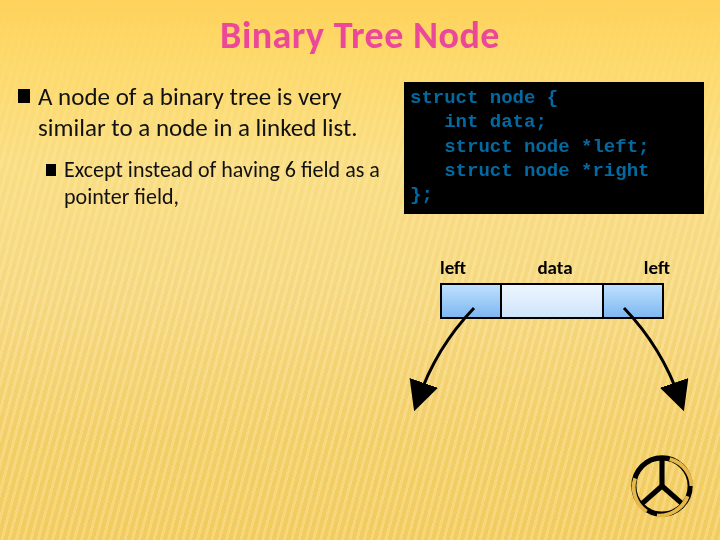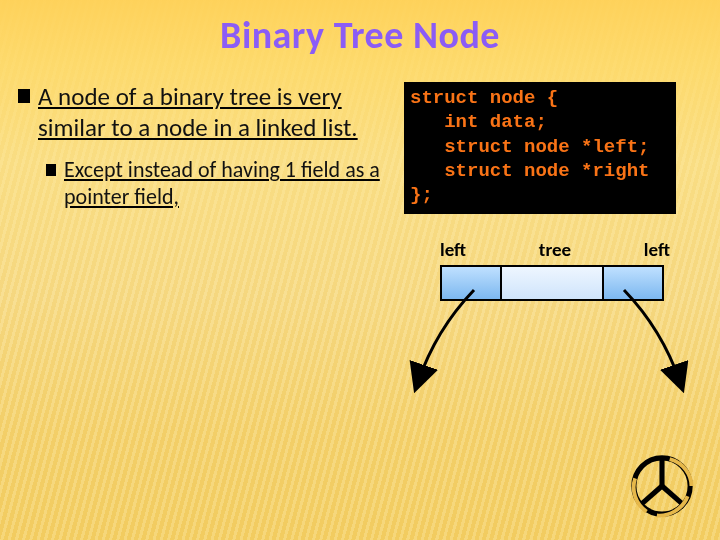--- a/index.html
+++ b/index.html
@@ -16,30 +16,30 @@
         rgba(255,255,255,0) 100%),
       repeating-linear-gradient(105deg,
         #f6d77a 0px, #f6d77a 3px,
         #f2cc60 3px, #f2cc60 7px);
     position: relative;
   }
   .title {
     text-align: center;
     font-weight: 700;
     font-size: 38px;
-    color: #8b5cf6;
+    color: #ec4899;
     padding-top: 12px;
     letter-spacing: 0.5px;
   }
   .content {
     display: flex;
     padding: 24px 18px 0 18px;
     gap: 14px;
   }
-  .leftcol { flex: 0 0 372px; text-decoration: underline; }
+  .leftcol { flex: 0 0 372px; }
   .rightcol { flex: 1; position: relative; }
   ul.main { list-style: none; }
   ul.main > li {
     position: relative;
     padding-left: 20px;
     font-size: 25px;
     line-height: 1.22;
     color: #111;
     margin-bottom: 14px;
   }
@@ -61,31 +61,31 @@
   }
   ul.sub > li::before {
     content: "";
     position: absolute;
     left: 8px; top: 7px;
     width: 10px; height: 12px;
     background: #000;
   }
   .codebox {
     background: #000;
-    color: #f97316;
+    color: #0369a1;
     font-family: "Courier New", Courier, monospace;
     font-size: 19px;
     font-weight: 700;
     line-height: 1.28;
     padding: 4px 6px 6px 6px;
     white-space: pre;
-    width: 272px;
+    width: 300px;
   }
   .diagram {
-    margin-top: 24px;
+    margin-top: 42px;
     position: relative;
     height: 200px;
     width: 100%;
   }
   .labels {
     display: flex;
     justify-content: space-between;
     width: 230px;
     margin-left: 36px;
     font-size: 19px;
@@ -123,37 +123,37 @@
 
 <div class="title">Binary Tree Node</div>
 
 <div class="content">
 
   <div class="leftcol">
     <ul class="main">
       <li>
         <span>A node of a binary tree is very similar to a node in a linked list.</span>
         <ul class="sub">
-          <li>Except instead of having 1 field as a pointer field,</li>
+          <li>Except instead of having 6 field as a pointer field,</li>
         </ul>
       </li>
     </ul>
   </div>
 
   <div class="rightcol">
     <div class="codebox">struct node {
    int data;
    struct node *left;
    struct node *right
 };</div>
 
     <div class="diagram">
       <div class="labels">
         <span>left</span>
-        <span>tree</span>
+        <span>data</span>
         <span>left</span>
       </div>
       <div class="boxes">
         <div class="cell left-c"></div>
         <div class="cell data-c"></div>
         <div class="cell right-c"></div>
       </div>
 
       <svg class="arrow l" viewBox="0 0 120 120">
         <defs>

